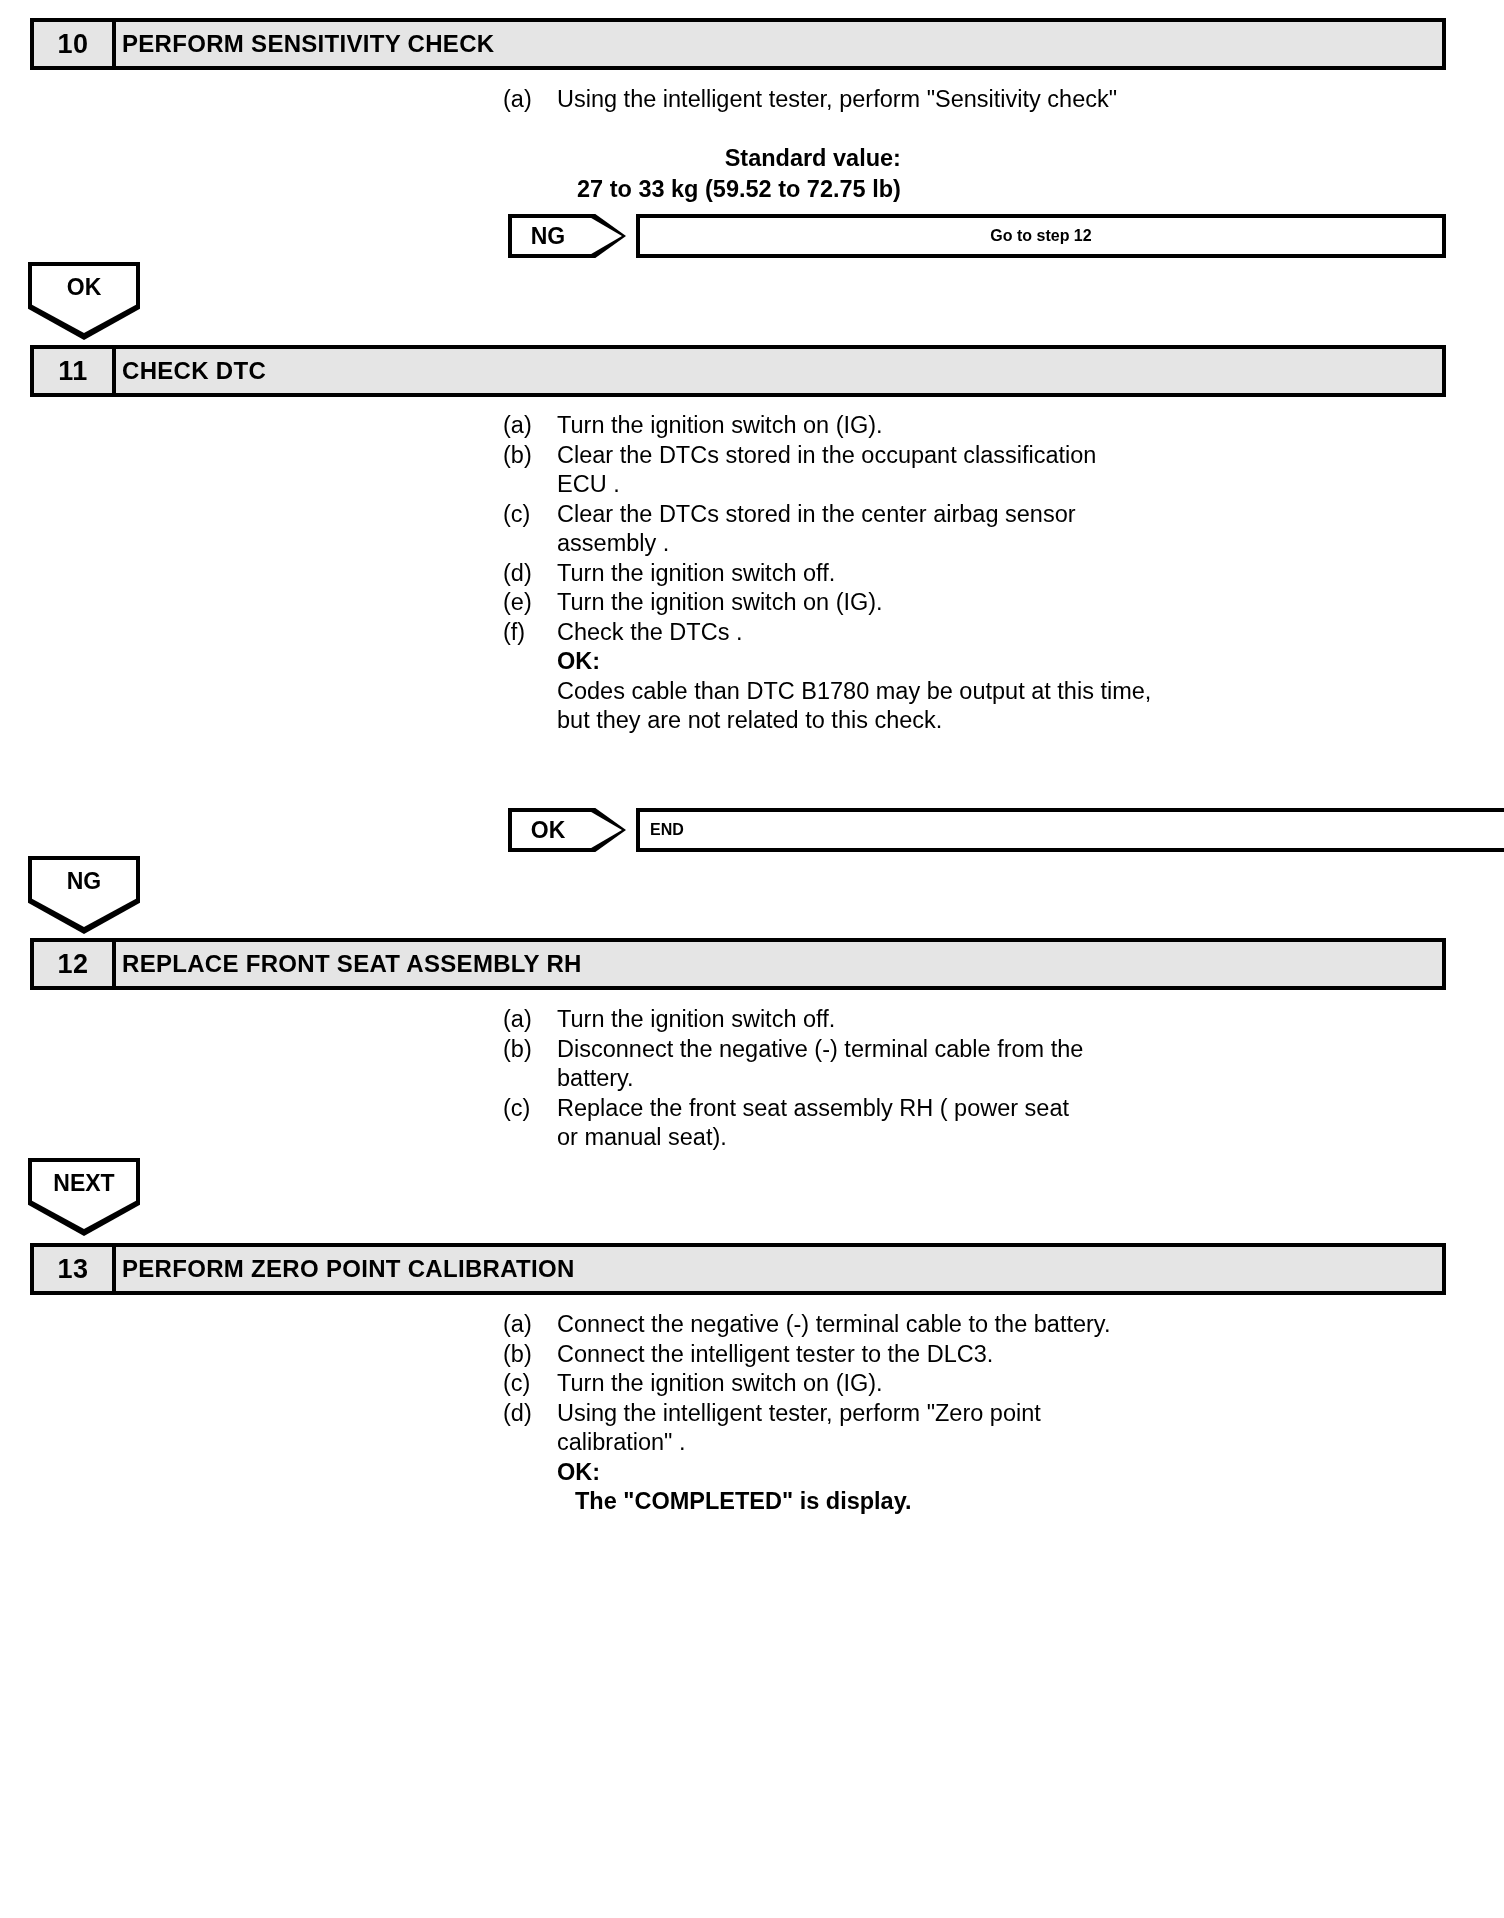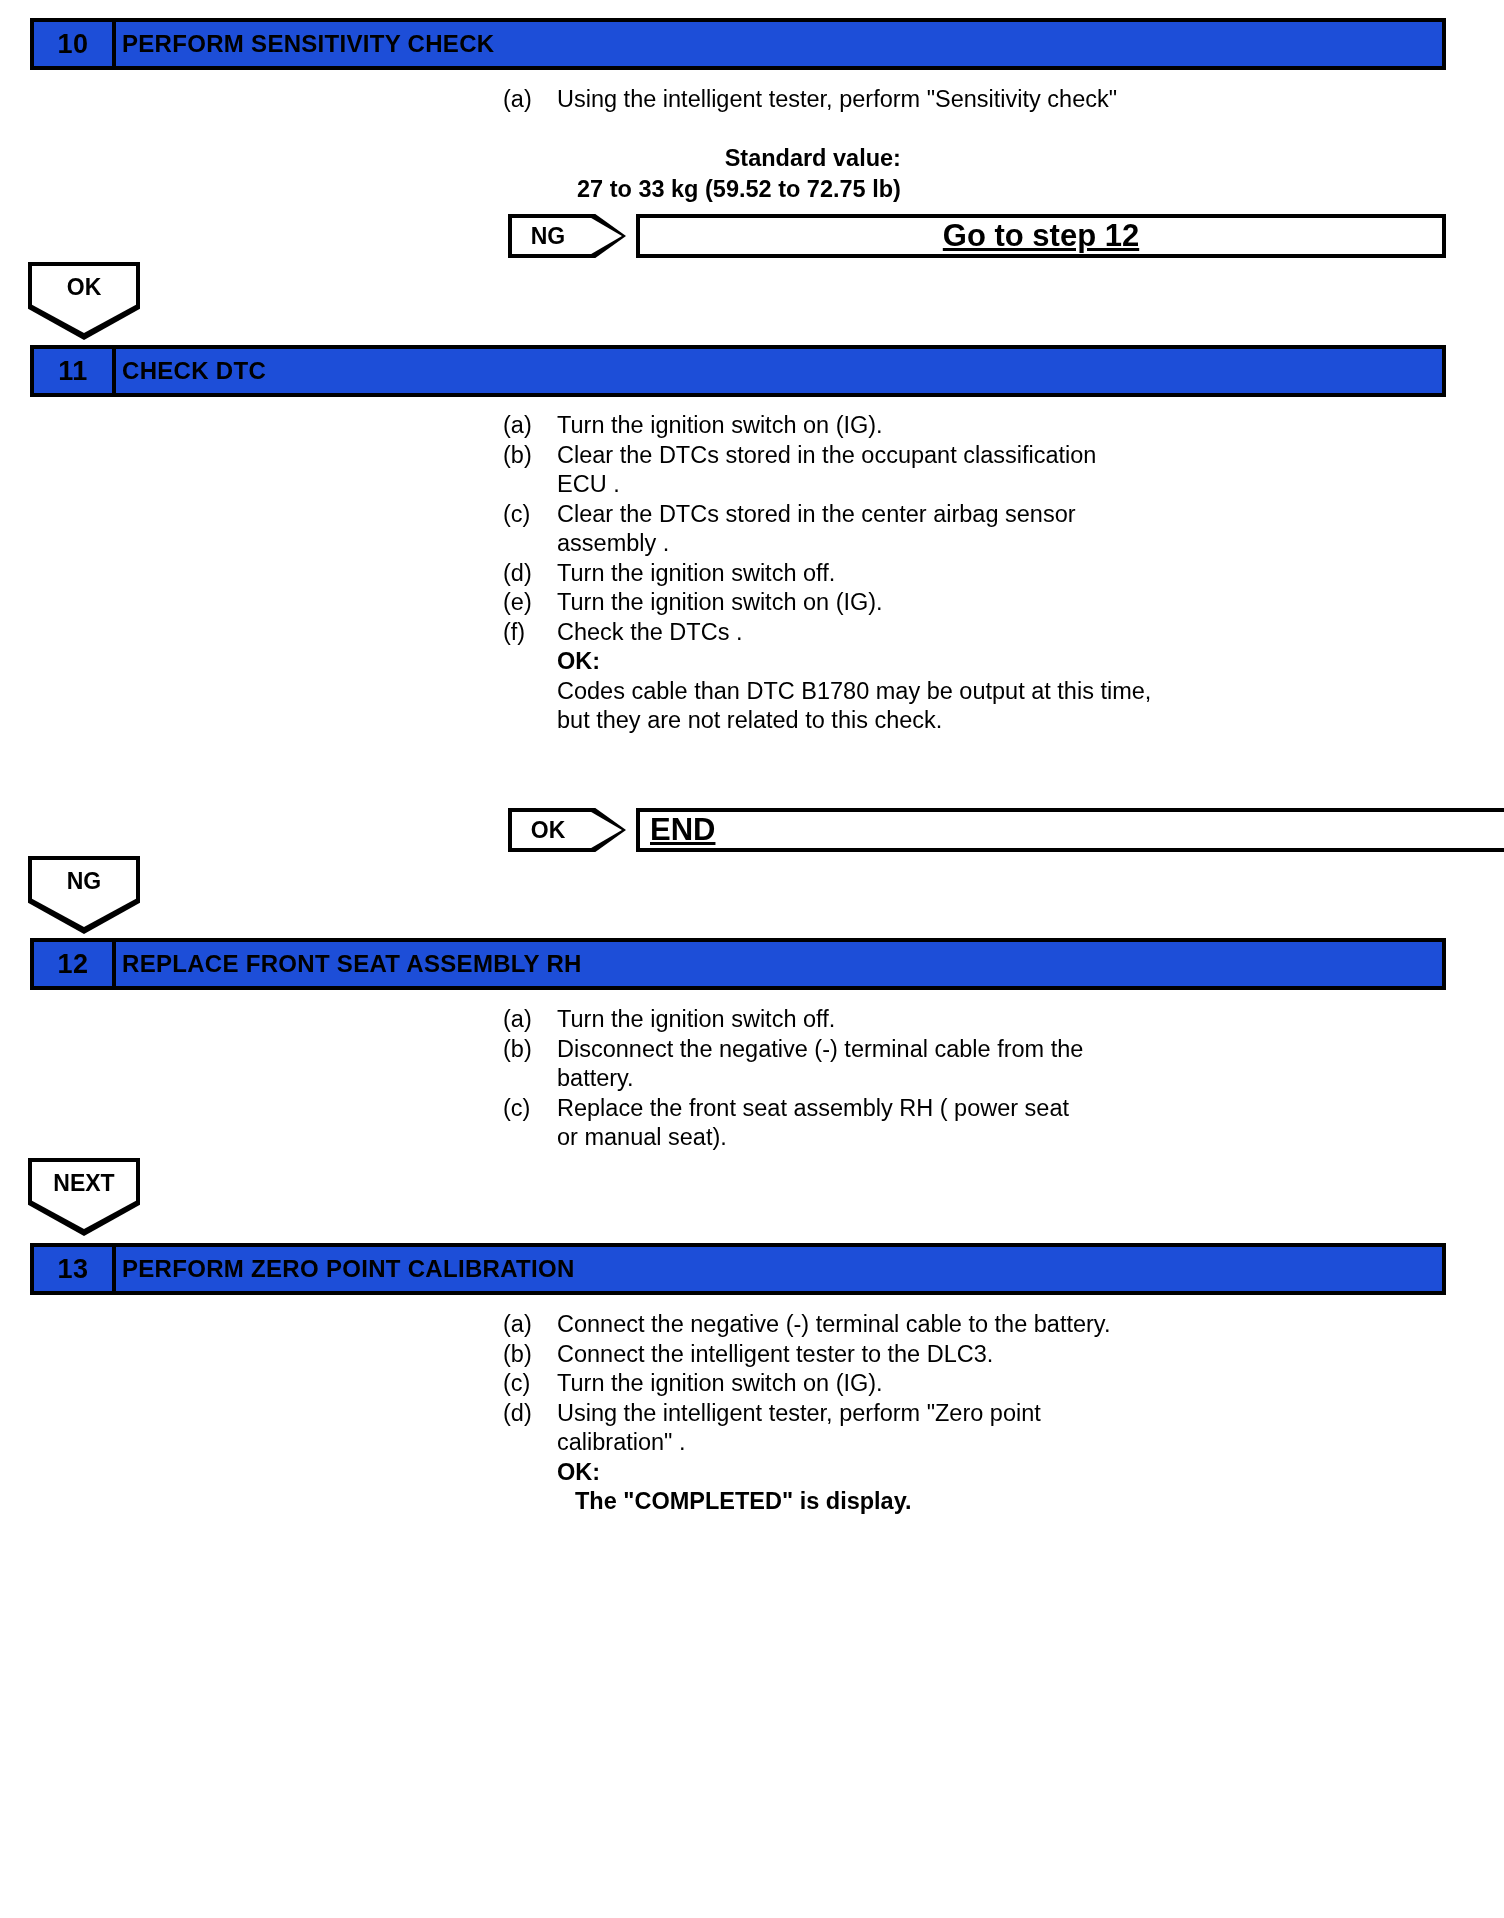--- a/index.html
+++ b/index.html
@@ -25,21 +25,21 @@
   
   .step-header {
     position: absolute;
     left: 30px;
     width: 1416px;
     height: 52px;
     border: 4px solid #000;
     box-sizing: border-box;
     display: flex;
     align-items: stretch;
-    background: #1d4ed8;
+    background: #e5e5e5;
   }
   .step-num {
     width: 82px;
     border-right: 4px solid #000;
     box-sizing: border-box;
     display: flex;
     align-items: center;
     justify-content: center;
     font-size: 27px;
     font-weight: bold;
@@ -136,24 +136,23 @@
     top: 0;
     height: 44px;
     border: 4px solid #000;
     box-sizing: border-box;
     background: #fff;
     display: flex;
     align-items: center;
   }
   .hres .rbox.center { justify-content: center; }
   .hres .rbox .rlabel {
-    font-size: 31px;
+    font-size: 16px;
     font-weight: bold;
     padding-left: 10px;
-    text-decoration: underline;
   }
   .hres .rbox.center .rlabel { padding-left: 0; }
 
   
   .vres {
     position: absolute;
     width: 112px;
     height: 78px;
   }
   .vres .shape {

